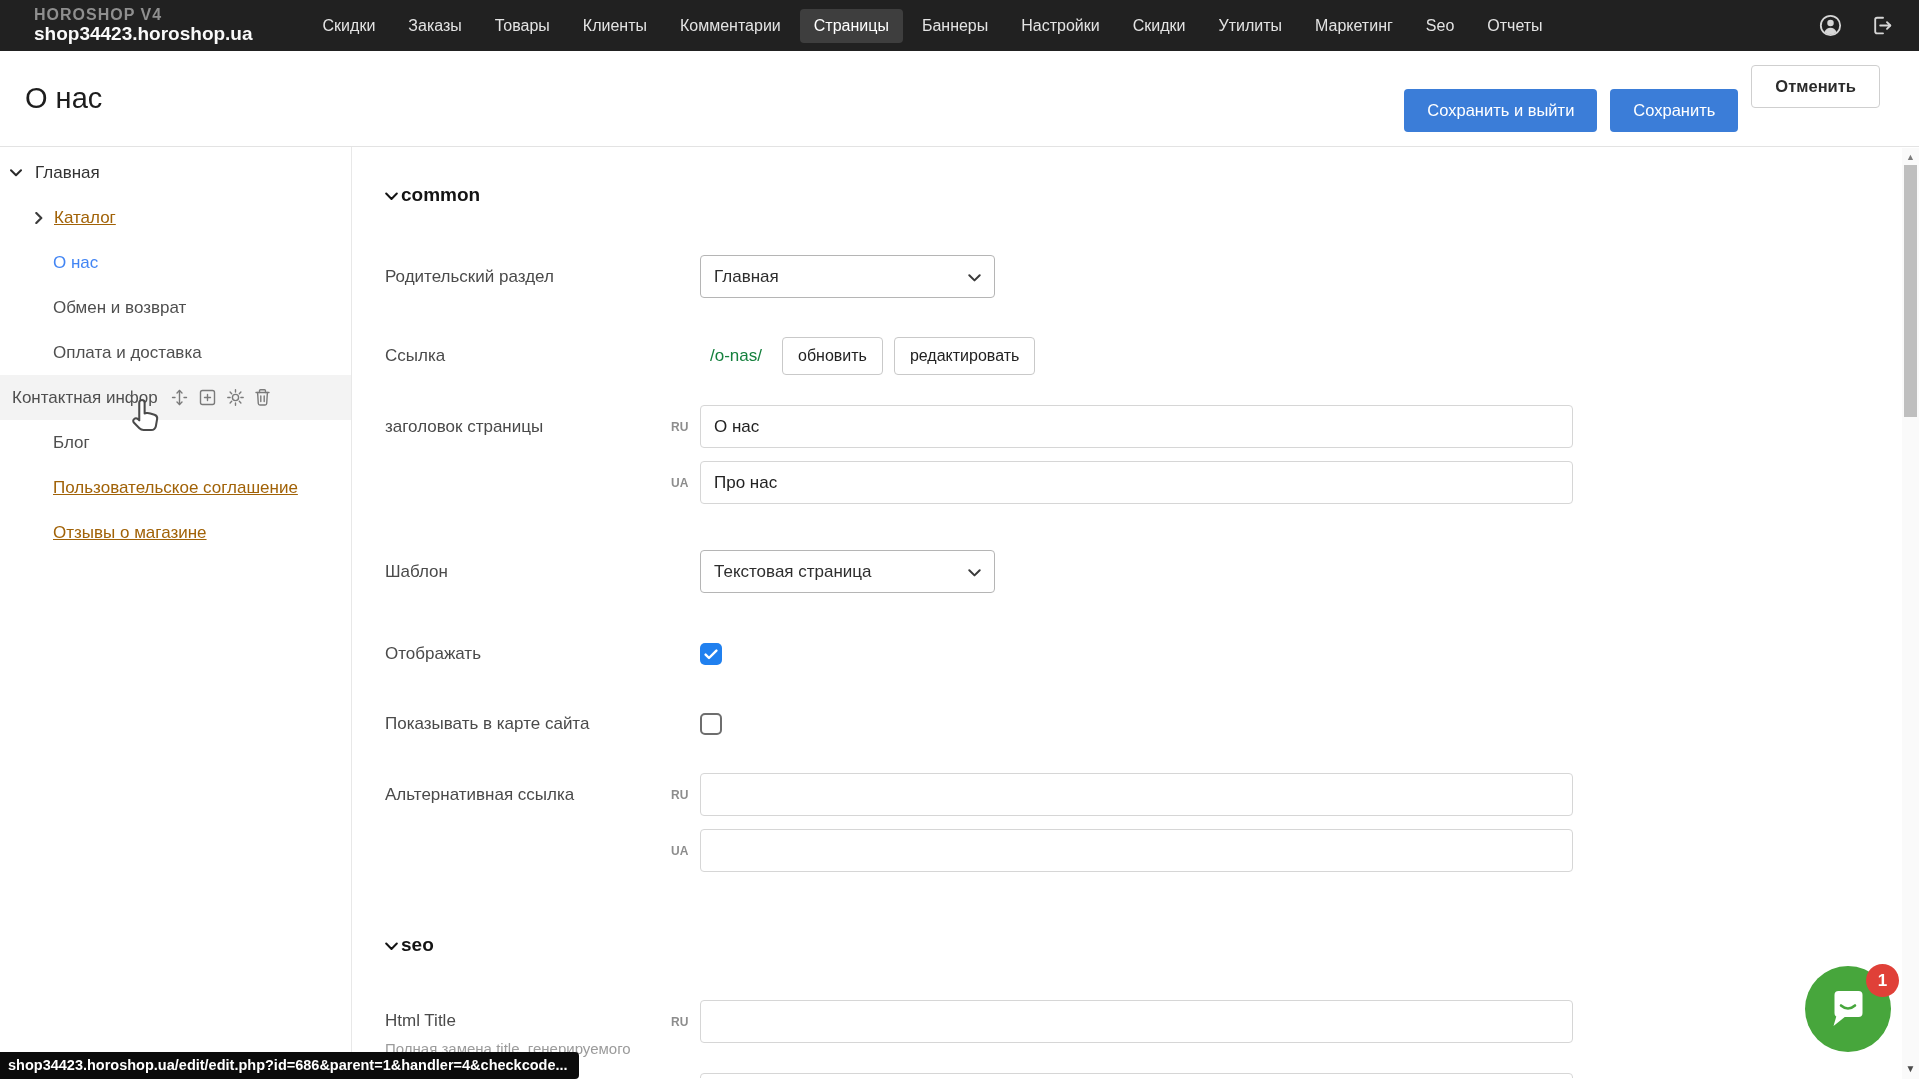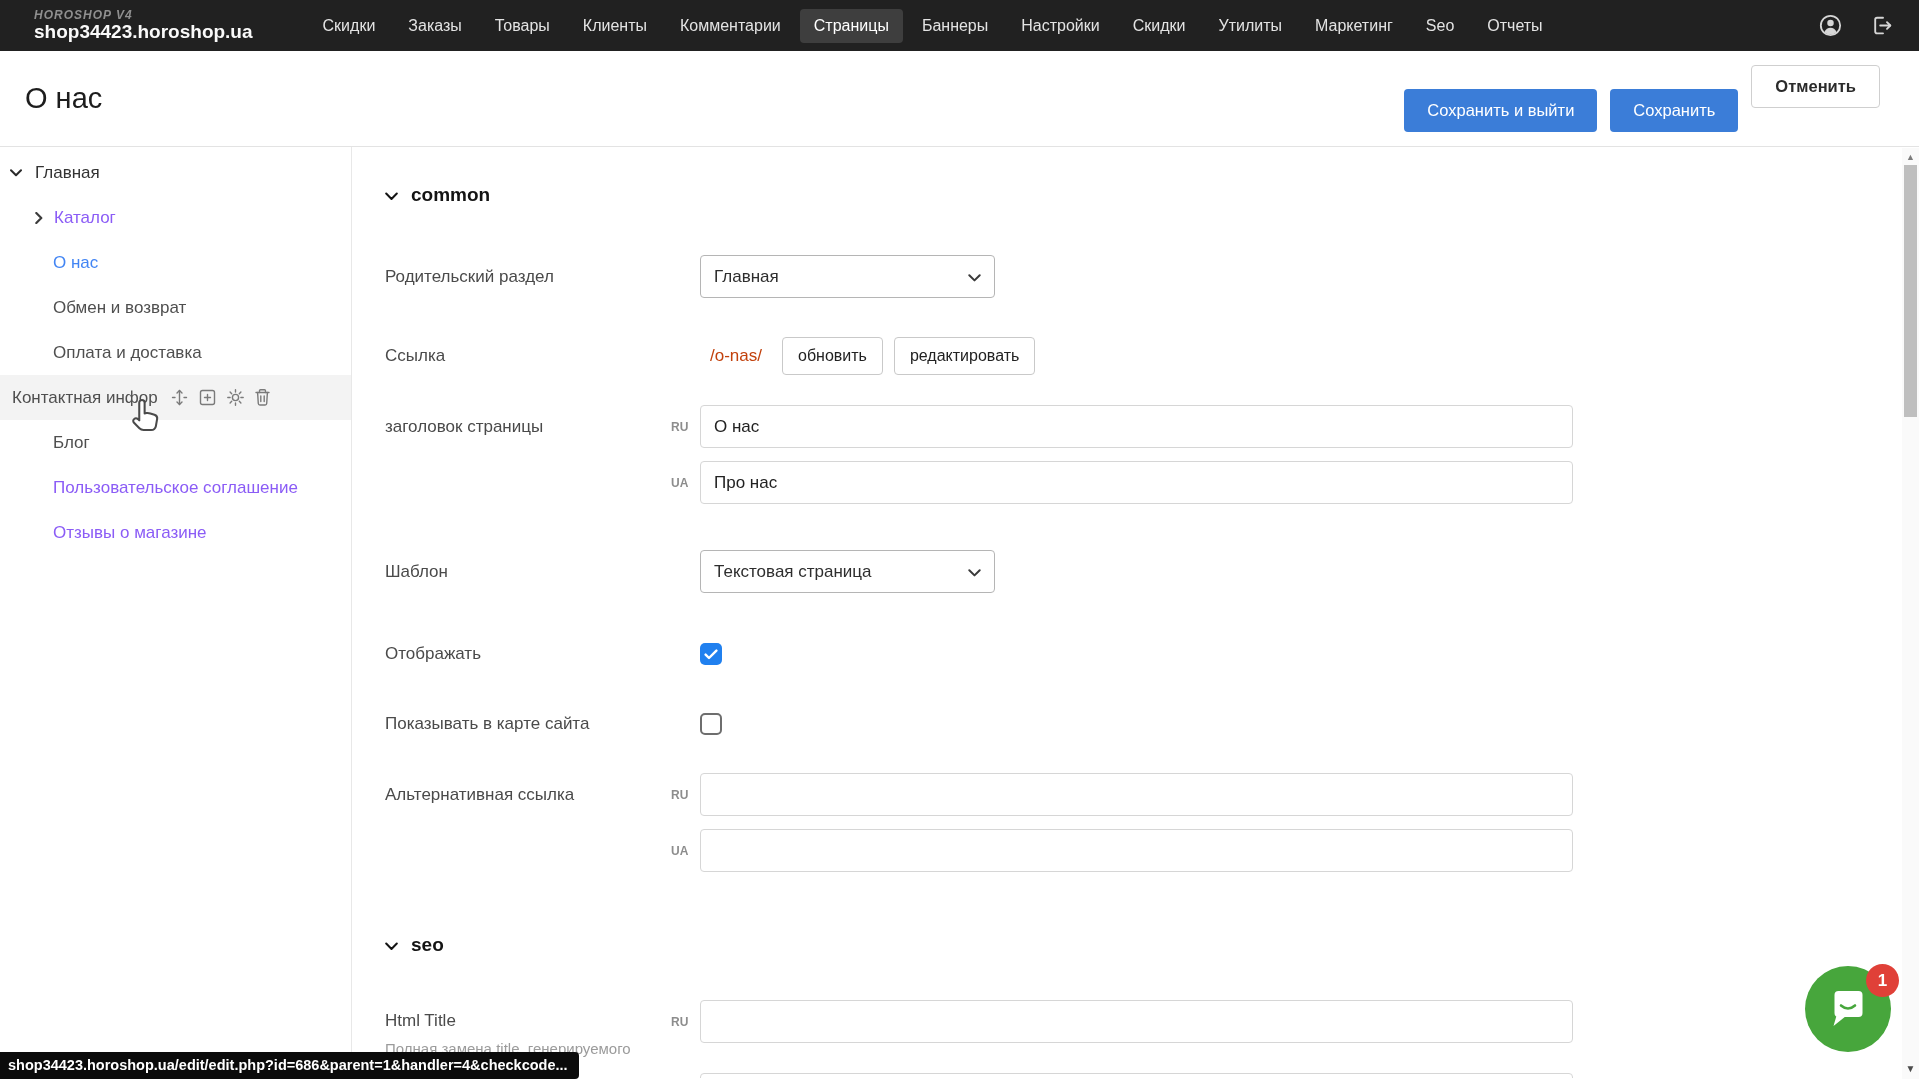--- a/index.html
+++ b/index.html
@@ -3,21 +3,21 @@
 <meta charset="utf-8">
 <style>
   * { margin:0; padding:0; box-sizing:border-box; }
   html,body { width:1919px; height:1079px; overflow:hidden; background:#fff;
               font-family:"Liberation Sans", sans-serif; }
 
   
   .topbar { height:51px; background:#212121; display:flex; align-items:center;
             padding:0 24px 0 34px; }
   .brand { margin-right:56px; line-height:1.05; }
-  .brand-small { font-size:12px; font-weight:bold; letter-spacing:1px; color:#8f8f8f;font-style:italic; }
+  .brand-small { font-size:16px; font-weight:bold; letter-spacing:1px; color:#8f8f8f; }
   .brand-domain { font-size:19px; font-weight:bold; color:#fafafa; margin-top:1px; }
   .nav { display:flex; gap:5px; align-items:center; }
   .nav-item { font-size:16px; color:#e3e3e3; padding:8px 14px; border-radius:4px;
               cursor:pointer; white-space:nowrap; }
   .nav-item.active { background:#3e3e3e; color:#fff; }
   .top-icons { margin-left:auto; display:flex; align-items:center; gap:26px; }
   .top-icons .ic { display:flex; cursor:pointer; }
 
   
   .header { height:96px; background:#fff; border-bottom:1px solid #e3e3e3;
@@ -34,49 +34,49 @@
 
   
   .sidebar { width:352px; flex-shrink:0; border-right:1px solid #e8e8e8; padding-top:3px; }
   .tree-row { height:45px; display:flex; align-items:center; font-size:17px;
               color:#4f4f4f; cursor:pointer; }
   .tree-row .chev-down { margin-left:10px; margin-right:13px; display:flex; }
   .tree-row .chev-right { margin-left:35px; margin-right:11px; display:flex; }
   .tree-row.indent { padding-left:53px; }
   .tree-row.hovered { background:#f3f3f3;padding-left:12px; }
   .lbl-dark { color:#333; }
-  .lbl-gray { color:#8b5cf6; }
+  .lbl-gray { color:#a16207;text-decoration:underline; }
   .lbl-blue { color:#4285f4; }
   .tree-icons { display:flex; gap:9px; margin-left:12px; align-items:center; }
   .tree-icons .ti { display:flex; cursor:pointer; }
 
   
   .main { flex:1; position:relative; padding-left:33px; overflow:hidden; }
-  .section-head { display:flex; align-items:center; gap:13px; font-size:19px;
+  .section-head { display:flex; align-items:center; gap:3px; font-size:19px;
                   font-weight:bold; color:#141414; cursor:pointer; }
   .sh-common { margin-top:37px; }
   .sh-seo { margin-top:62px; }
   .form-row { display:flex; }
   .form-row.center { align-items:center; }
   .row-label { width:315px; flex-shrink:0; font-size:17px; color:#4a4a4a; }
   .stacked .row-label { line-height:43px; }
   .r-parent { margin-top:49px; }
   .r-link { margin-top:39px; height:38px; }
   .r-title { margin-top:30px; }
   .r-template { margin-top:46px; }
   .r-display { margin-top:50px; }
   .r-sitemap { margin-top:48px; }
   .r-alt { margin-top:38px; }
   .r-html { margin-top:44px; }
   .r-ua2 { margin-top:15px; }
 
   .select { width:295px; height:43px; border:1px solid #b5b5b5; border-radius:4px;
             background:#fff; display:flex; align-items:center; justify-content:space-between;
             padding:0 13px; font-size:17px; color:#2e2e2e; cursor:pointer; }
-  .link-path { font-size:17px; color:#c2410c; margin:0 20px 0 10px; }
+  .link-path { font-size:17px; color:#15803d; margin:0 20px 0 10px; }
   .mini-btn { height:38px; padding:0 15px; background:#fff; border:1px solid #c9c9c9;
               border-radius:4px; font-size:16px; color:#222; margin-right:11px;
               cursor:pointer; font-family:inherit; }
   .lang-field { position:relative; width:873px; }
   .lang-field + .lang-field { margin-top:13px; }
   .lang-badge { position:absolute; left:-29px; top:15px; font-size:12px; font-weight:bold;
                 color:#8d8d8d; }
   .text-input { width:100%; height:43px; border:1px solid #d6d6d6; border-radius:4px;
                 font-size:17px; color:#222; padding:0 13px; font-family:inherit; outline:none; }
   .checkbox { width:22px; height:22px; border-radius:5px; cursor:pointer; }

